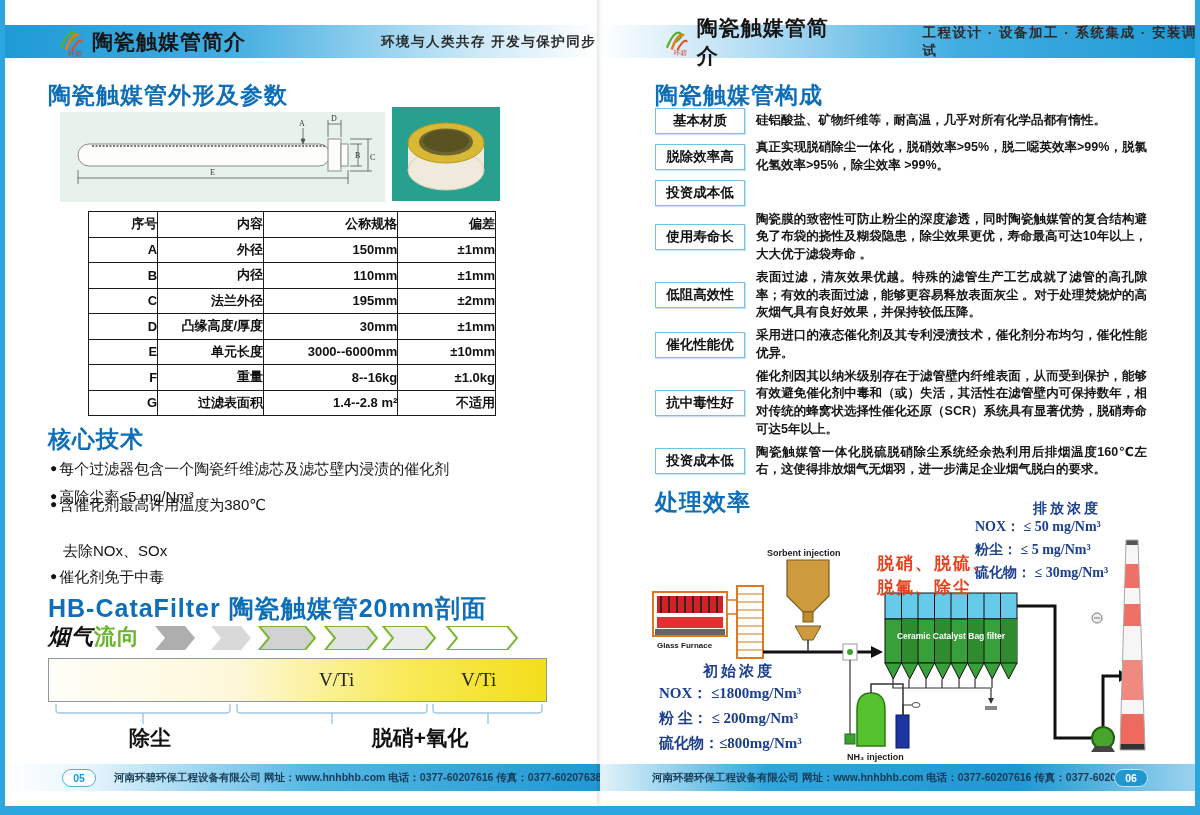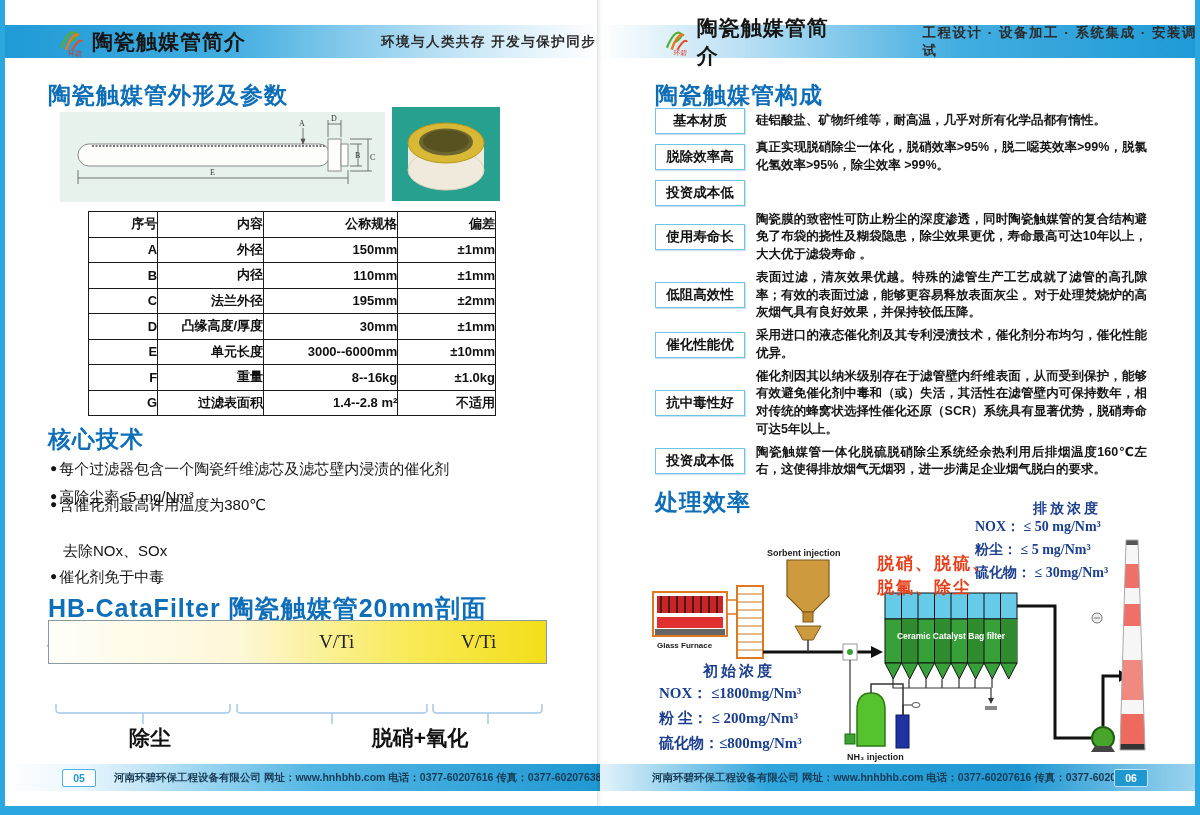--- a/index.html
+++ b/index.html
@@ -42,21 +42,21 @@
   .comp-text{flex:1;font-size:12.5px;line-height:1.42;color:#161616;font-weight:bold;text-align:justify;}
   
   .serif-blue{position:absolute;font-family:"Liberation Serif","DejaVu Serif",serif;
       color:#1b3e8e;font-weight:bold;white-space:nowrap;text-align:center;}
   .red-note{position:absolute;font-family:"Liberation Serif","DejaVu Serif",serif;
       color:#e8401c;font-weight:bold;font-size:17px;line-height:1.4;letter-spacing:2px;white-space:nowrap;}
   
   .footer{position:absolute;top:764px;left:0;width:600px;height:27px;}
   .footer-l{background:linear-gradient(90deg,#ffffff 0%,#e9f6fd 14%,#54b7e4 52%,#1f98d2 100%);}
   .footer-r{background:linear-gradient(90deg,#e4f3fb 0%,#2fa6dc 28%,#1f98d2 70%,#9fd4ef 100%);}
-  .pill{position:absolute;top:5px;width:32px;height:16px;border-radius:2px;text-align:center;
+  .pill{position:absolute;top:5px;width:32px;height:16px;border-radius:9px;text-align:center;
       font-size:10.5px;font-weight:bold;line-height:16px;}
   .pill-l{background:#ffffff;color:#1f98d2;border:1.5px solid #49b2e2;}
   .pill-r{background:#1f98d2;color:#ffffff;border:1.5px solid #bfe6f8;}
   .footer-info{position:absolute;top:7px;font-size:10.5px;font-weight:bold;color:#173a55;white-space:nowrap;}
 </style>
 </head>
 <body>
 
 <div id="sheet">
 
@@ -188,21 +188,21 @@
     </div>
     <svg class="abs" style="left:155px;top:626px;" width="365" height="24" viewBox="0 0 365 24">
       <polygon points="0,0 30,0 40,12 30,24 0,24 10,12" fill="#aeaeae"></polygon>
       <polygon points="56,0 86,0 96,12 86,24 56,24 66,12" fill="#d9d9d9"></polygon>
       <polygon points="104,0 150,0 160,12 150,24 104,24 114,12" fill="#d2d2d2" stroke="#7cb82f" stroke-width="2"></polygon>
       <polygon points="170,0 212,0 222,12 212,24 170,24 180,12" fill="#e3e3e3" stroke="#7cb82f" stroke-width="2"></polygon>
       <polygon points="228,0 270,0 280,12 270,24 228,24 238,12" fill="#ececec" stroke="#7cb82f" stroke-width="2"></polygon>
       <polygon points="292,0 352,0 362,12 352,24 292,24 302,12" fill="#ffffff" stroke="#7cb82f" stroke-width="2"></polygon>
     </svg>
 
-    <div class="vti-bar" style="left:48px;top:620px;width:497px;height:42px;">
+    <div class="vti-bar" style="left:48px;top:658px;width:497px;height:42px;">
       <span class="vti" style="left:270px;top:10px;">V/Ti</span>
       <span class="vti" style="left:412px;top:10px;">V/Ti</span>
     </div>
 
     <svg class="abs" style="left:48px;top:703px;" width="497" height="24" viewBox="0 0 497 24">
       <g stroke="#9ec7e6" stroke-width="1.4" fill="none">
         <path d="M8,1 V7 Q8,10 12,10 H178 Q182,10 182,7 V1 M95,10 V21"></path>
         <path d="M189,1 V7 Q189,10 193,10 H375 Q379,10 379,7 V1 M284,10 V21"></path>
         <path d="M385,1 V7 Q385,10 389,10 H490 Q494,10 494,7 V1 M440,10 V21"></path>
       </g>

